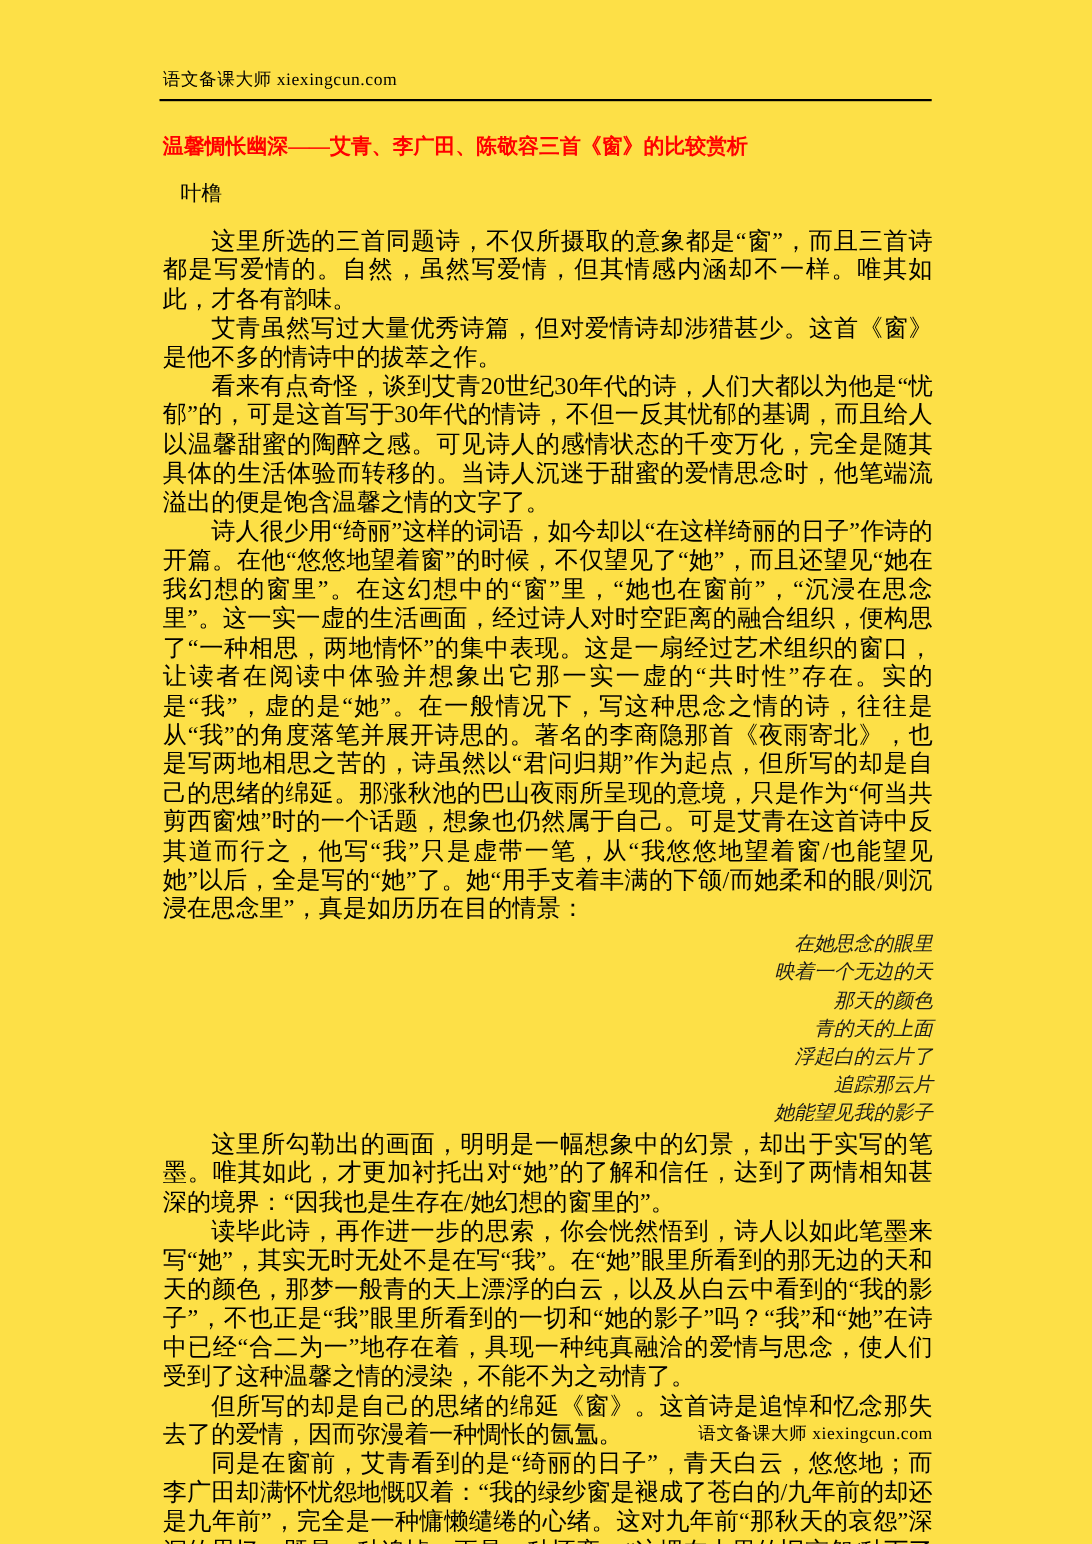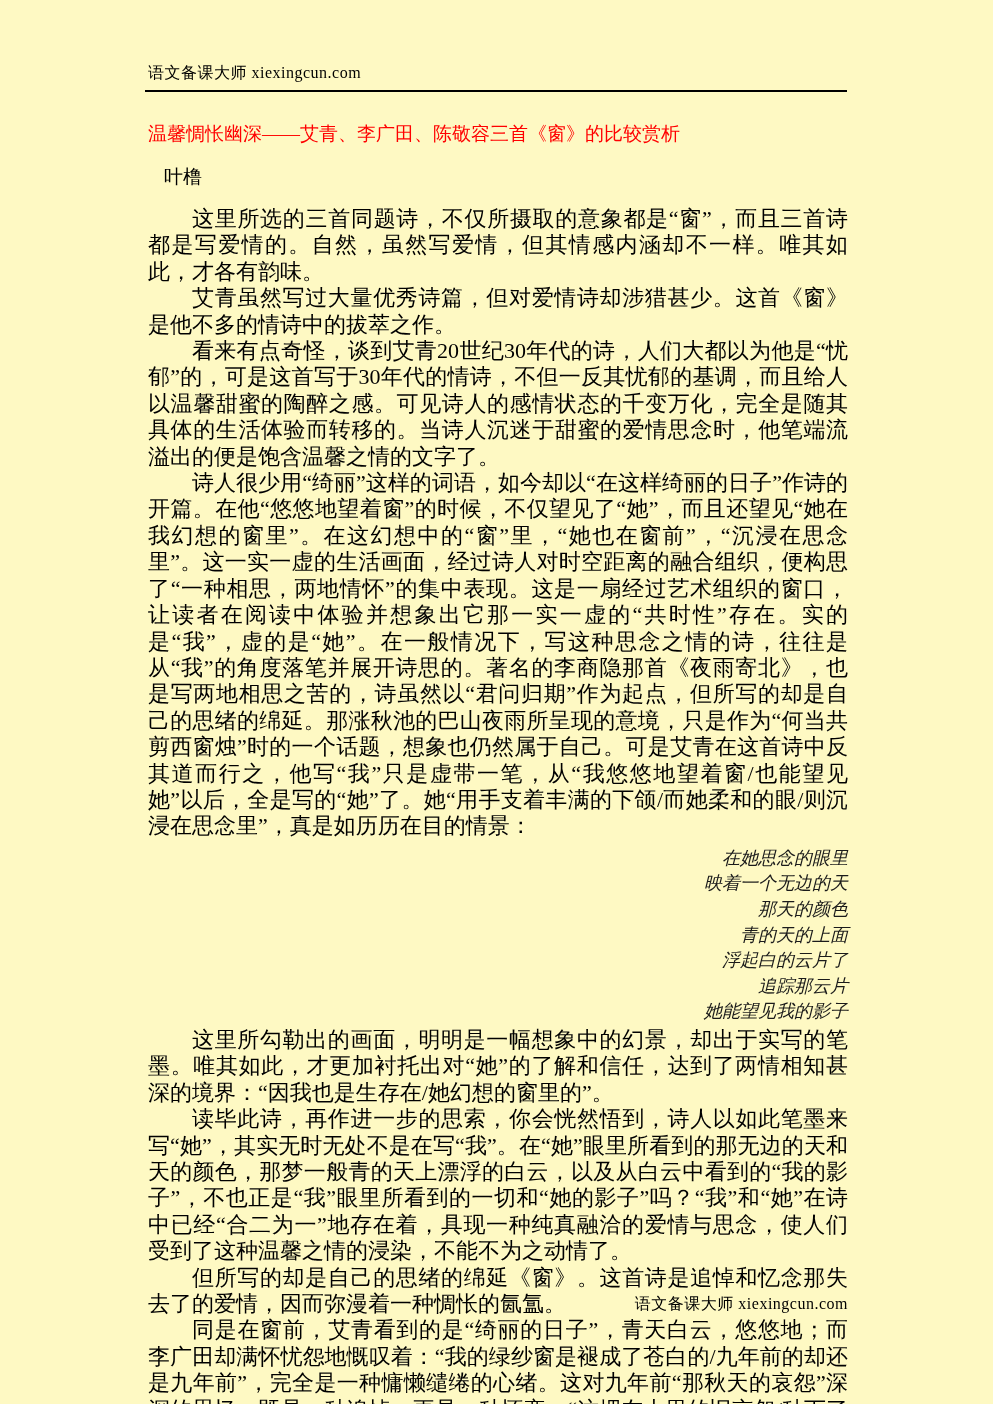--- a/index.html
+++ b/index.html
@@ -4,21 +4,21 @@
 <style>
   html, body {
     margin: 0;
     padding: 0;
     background: #ffffff;
   }
   .page {
     position: relative;
     width: 993px;
     height: 1404px;
-    background: #fef9c3;
+    background: #fde047;
     overflow: hidden;
     font-family: "Liberation Serif", "DejaVu Serif", serif;
     color: #000000;
   }
   .page-header {
     position: absolute;
     left: 148px;
     top: 62px;
     width: 700px;
     font-size: 16px;
@@ -35,21 +35,21 @@
     border-top: 2px solid #000000;
   }
   .content {
     position: absolute;
     left: 148px;
     top: 120px;
     width: 700px;
   }
   .article-title {
     font-size: 19px;
-    font-weight: normal;
+    font-weight: bold;
     color: #ff0000;
     line-height: 28px;
     margin: 0 0 6px 0;
   }
   .article-author {
     font-size: 19px;
     line-height: 26px;
     margin: 16px;
   }
   .body-para {

